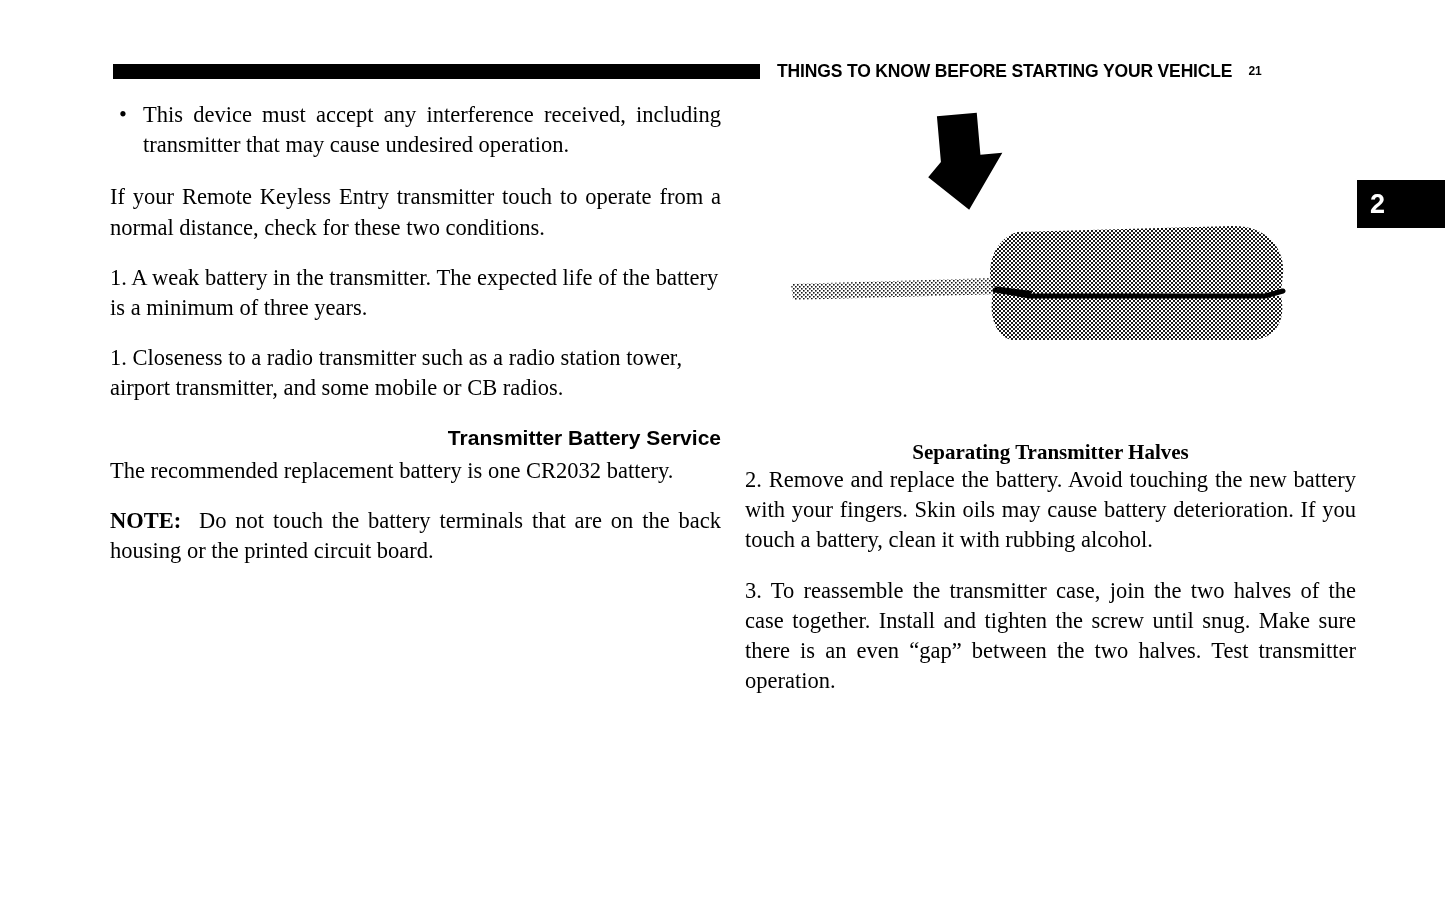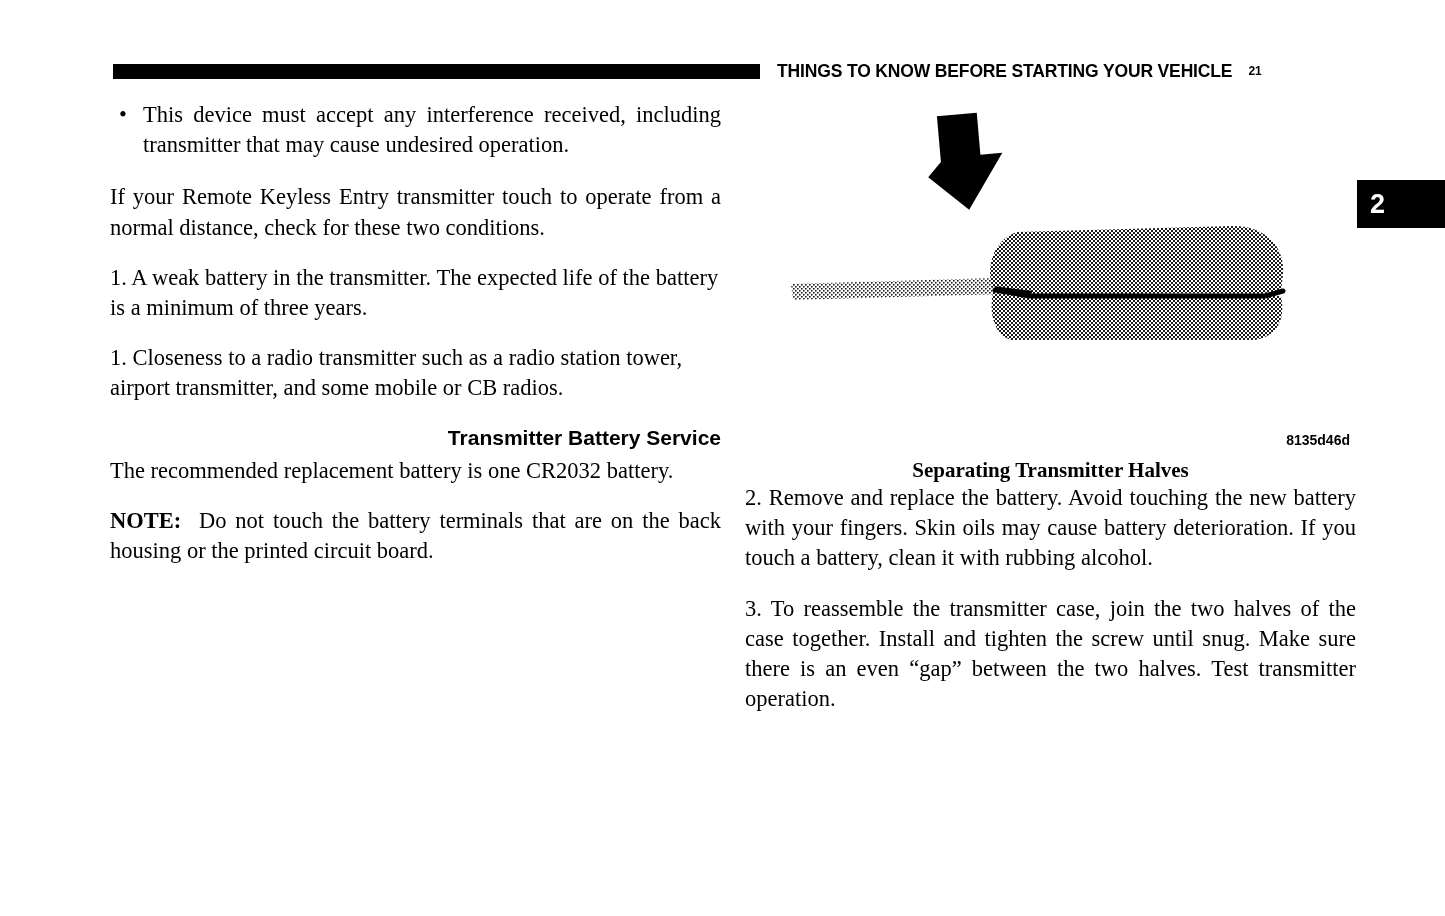--- a/index.html
+++ b/index.html
@@ -226,19 +226,18 @@
                  L 236 56
                  L 258 56
                  L 220 110
                  L 182 74
                  L 196 60
                  Z" fill="#000000" transform="rotate(-5 220 62)"></path>
       </g>
     </svg>
   </div>
 
-  <div class="figure-code">8135d46d</div>
   <div class="figure-caption">Separating Transmitter Halves</div>
 
   <p class="para">2. Remove and replace the battery. Avoid touching the new battery with your fingers. Skin oils may cause battery deterioration. If you touch a battery, clean it with rubbing alcohol.</p>
   <p class="para last">3.  To reassemble the transmitter case, join the two halves of the case together. Install and tighten the screw until snug. Make sure there is an even “gap” between the two halves. Test transmitter operation.</p>
 
 </div>
 
 </body></html>

